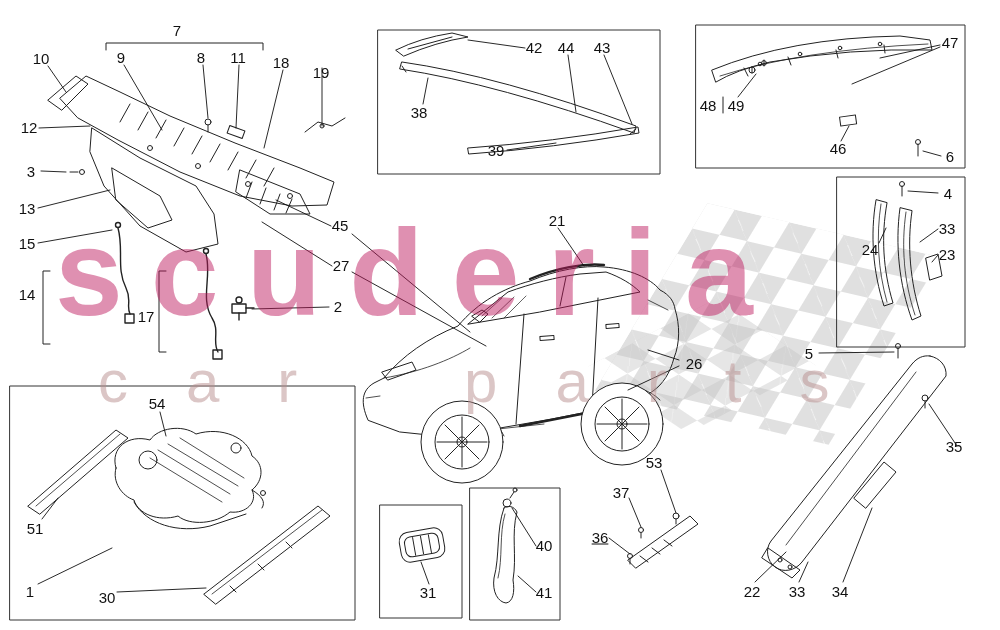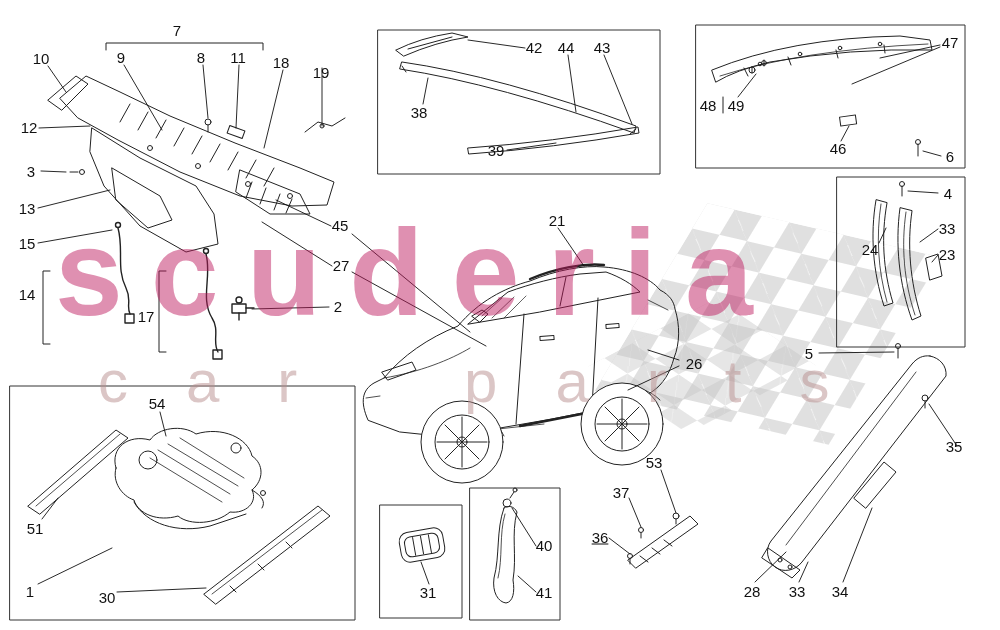--- a/index.html
+++ b/index.html
@@ -313,21 +313,21 @@
       <span class="callout" style="left: 146px; top: 316px;">17</span>
       <span class="callout" style="left: 281px; top: 62px;">18</span>
       <span class="callout" style="left: 321px; top: 72px;">19</span>
       <span class="callout" style="left: 557px; top: 220px;">21</span>
       <span class="callout" style="left: 947px; top: 228px;">33</span>
       <span class="callout" style="left: 947px; top: 254px;">23</span>
       <span class="callout" style="left: 870px; top: 249px;">24</span>
       <span class="callout" style="left: 688px; top: 363px; padding-left: 12px;">26</span>
       <span class="callout" style="left: 341px; top: 265px;">27</span>
       <span class="callout" style="left: 428px; top: 592px;">31</span>
-      <span class="callout" style="left: 752px; top: 591px;">28</span>
+      <span class="callout" style="left: 752px; top: 591px;">22</span>
       <span class="callout" style="left: 797px; top: 591px;">33</span>
       <span class="callout" style="left: 840px; top: 591px;">34</span>
       <span class="callout" style="left: 954px; top: 446px;">35</span>
       <span class="callout" style="left: 600px; top: 537px; text-decoration: underline;">36</span>
       <span class="callout" style="left: 621px; top: 492px;">37</span>
       <span class="callout" style="left: 419px; top: 112px;">38</span>
       <span class="callout" style="left: 496px; top: 150px;">39</span>
       <span class="callout" style="left: 544px; top: 545px;">40</span>
       <span class="callout" style="left: 544px; top: 592px;">41</span>
       <span class="callout" style="left: 534px; top: 47px;">42</span>

